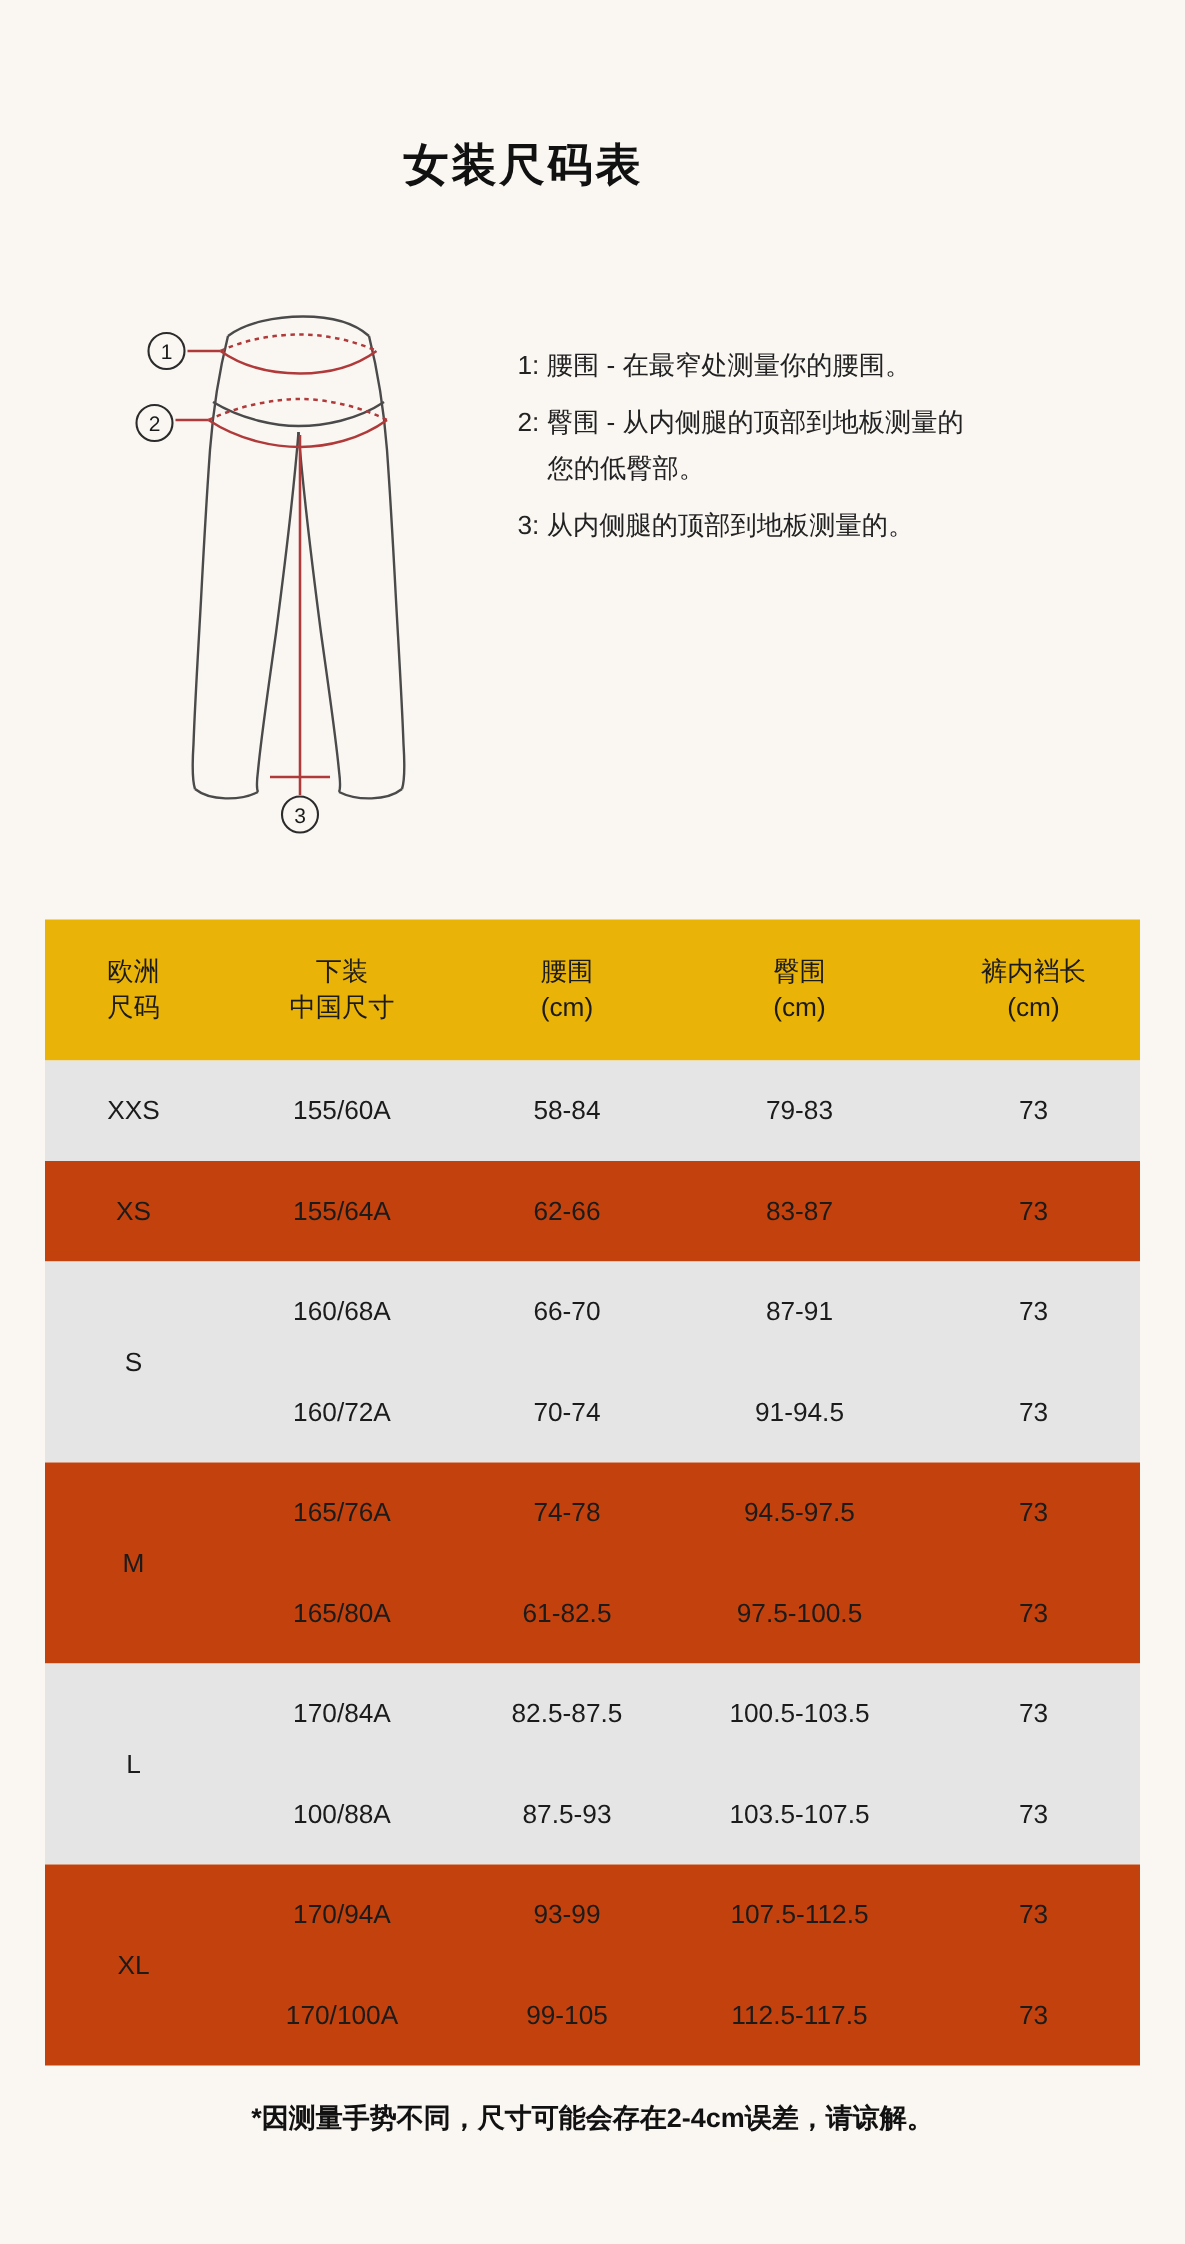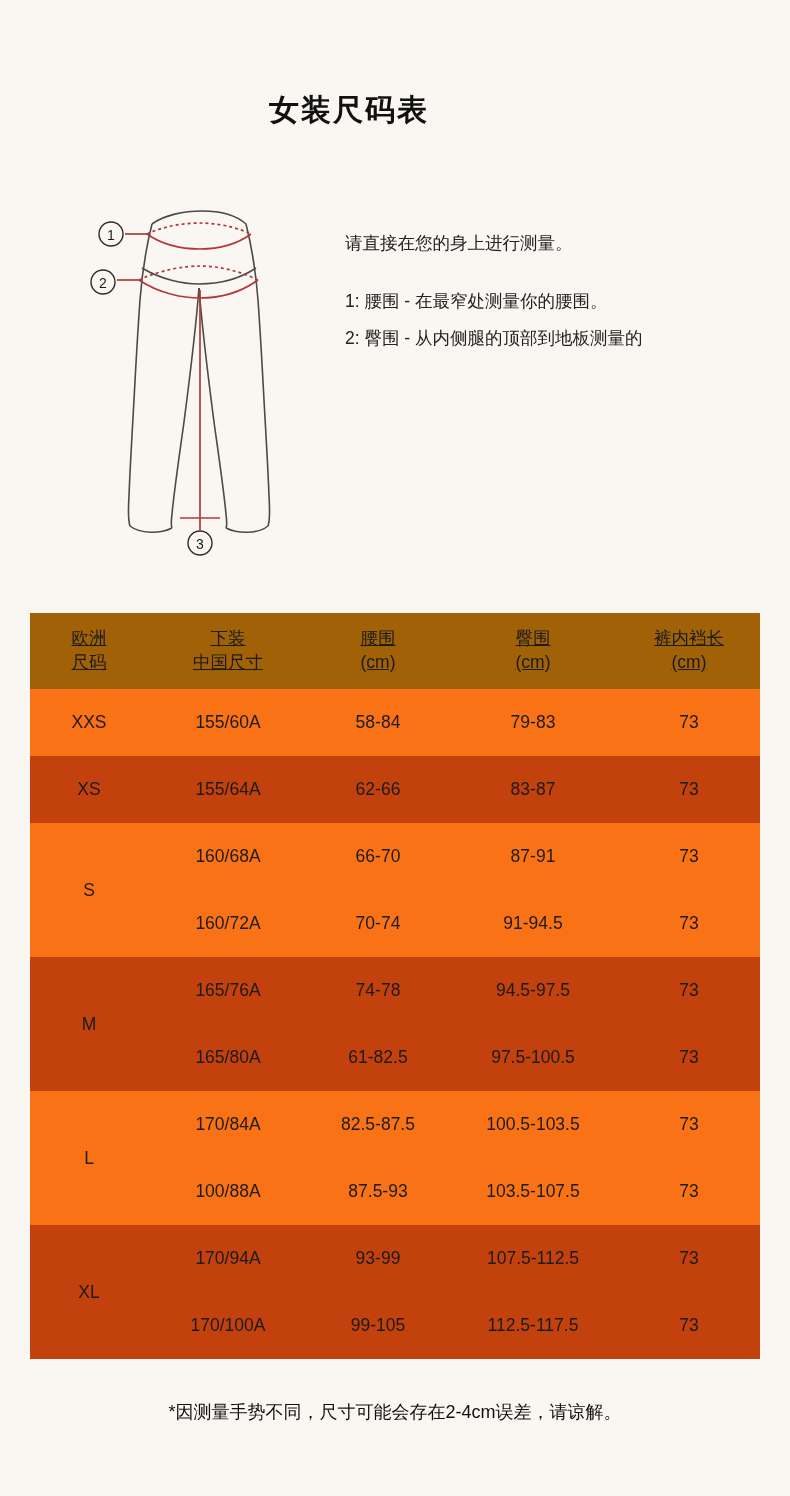--- a/index.html
+++ b/index.html
@@ -72,48 +72,47 @@
   table.size-table th,
   table.size-table td {
     text-align: center;
     vertical-align: middle;
     font-weight: normal;
     font-size: 17.5px;
     color: #1b1b1b;
     padding: 0;
   }
   thead th {
-    background: #a16207;
-    height: 76px;
+    background: #eab308;
+    height: 94px;
     font-size: 18px;
     line-height: 1.35;
-    text-decoration: underline;
   }
   tbody tr.single td {
     height: 67px;
   }
   tbody tr.pair td {
     height: 67px;
   }
-  tr.band-white td { background: #f97316; }
+  tr.band-white td { background: #e5e5e5; }
   tr.band-grey  td { background: #c2410c; }
   td.size-cell { font-size: 18px; }
   .col1 { width: 118px; }
   .col2 { width: 160px; }
   .col3 { width: 140px; }
   .col4 { width: 170px; }
   .col5 { width: 142px; }
   .footnote {
     position: absolute;
     left: 0;
     top: 1400px;
     width: 790px;
     text-align: center;
     font-size: 18px;
-    font-weight: normal;
+    font-weight: bold;
     color: #111;
   }
 </style>
 </head>
 <body>
 
 <div class="page">
 
   <div class="title">女装尺码表</div>
 
@@ -157,23 +156,24 @@
         <text x="27" y="43.5" text-anchor="middle" font-family="Liberation Sans, sans-serif" font-size="14" fill="#1a1a1a">1</text>
         <circle cx="19" cy="86" r="12" fill="#faf7f3" stroke="#2b2b2b" stroke-width="1.4"></circle>
         <text x="19" y="91.5" text-anchor="middle" font-family="Liberation Sans, sans-serif" font-size="14" fill="#1a1a1a">2</text>
         <circle cx="116" cy="347" r="12" fill="#faf7f3" stroke="#2b2b2b" stroke-width="1.4"></circle>
         <text x="116" y="352.5" text-anchor="middle" font-family="Liberation Sans, sans-serif" font-size="14" fill="#1a1a1a">3</text>
       </g>
     </svg>
   </div>
 
   <div class="instructions">
-    <div class="lead">请直接在您的身上进行测量。</div>
     <div class="ln">1: 腰围 - 在最窄处测量你的腰围。</div>
     <div class="ln">2: 臀围 - 从内侧腿的顶部到地板测量的</div>
+    <div class="ln indent2">您的低臀部。</div>
+    <div class="ln">3: 从内侧腿的顶部到地板测量的。</div>
   </div>
 
   <div class="table-wrap">
     <table class="size-table">
       <colgroup>
         <col class="col1">
           <col class="col2">
           <col class="col3">
           <col class="col4">
           <col class="col5">

